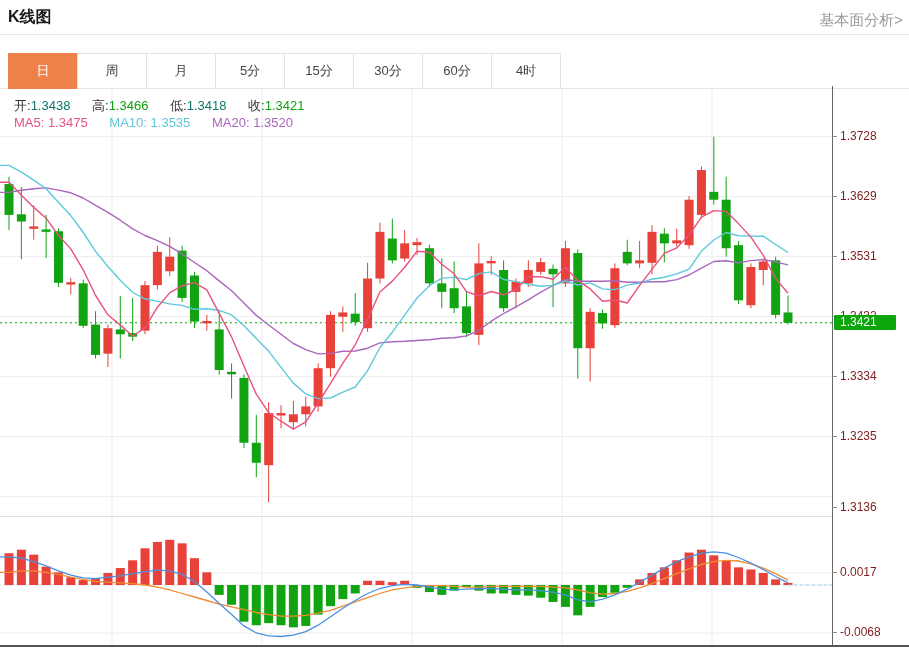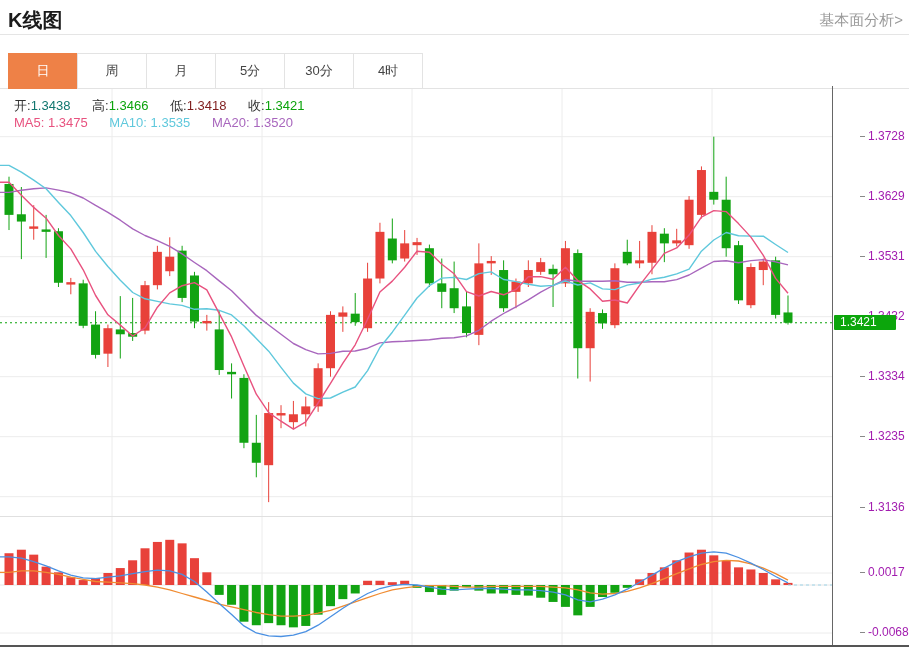--- a/index.html
+++ b/index.html
@@ -1,60 +1,62 @@
 <!DOCTYPE html>
 <html><head>
 <meta charset="utf-8">
 <style>
   * { margin:0; padding:0; box-sizing:border-box; }
   body { font-family:"Liberation Sans", sans-serif; background:#fff; }
   .page { position:relative; width:909px; height:650px; background:#fff; overflow:hidden; }
-  .title { position:absolute; left:8px; top:7px; font-size:20px; font-weight:bold; color:#1a1a1a; }
+  .title { position:absolute; left:8px; top:7px; font-size:16px; font-weight:bold; color:#1a1a1a; }
   .fund-link { position:absolute; right:6px; top:11px; font-size:15px; color:#999; text-decoration:none; cursor:pointer; }
   .hdr-divider { position:absolute; left:0; top:34px; width:909px; height:1px; background:#e5e5e5; }
   .tabline { position:absolute; left:0; top:88px; width:909px; height:1px; background:#e3e3e3; }
   .tabbar { position:absolute; left:8px; top:53px; display:flex; }
   .tab { width:70px; height:36px; line-height:34px; text-align:center; font-size:13px; color:#444;
          background:#fff; border:1px solid #e3e3e3; margin-left:-1px; cursor:pointer; }
   .tab:first-child { margin-left:0; }
   .tab.active { color:#fff; border-color:transparent; }
   .inforow { position:absolute; left:14px; font-size:13px; white-space:nowrap; z-index:5; }
   .inforow .lbl { color:#333; }
   .inforow .item { margin-right:18px; }
   svg.panel { position:absolute; left:0; display:block; }
   .sep-line { position:absolute; left:0; top:516px; width:832px; height:1px; background:#e0e0e0; }
   .axis-vline { position:absolute; left:832px; top:86px; width:1px; height:560px; background:#666; }
   .bottom-line { position:absolute; left:0; top:645px; width:909px; height:2px; background:#555; }
-  .ytick { position:absolute; left:832px; font-size:12px; color:#a21caf; white-space:nowrap;padding-left:28px; }
+  .ytick { position:absolute; left:832px; font-size:12px; color:#7f1d1d; white-space:nowrap; }
   .ytick .tkdash { display:inline-block; width:5px; height:1px; background:#888; vertical-align:middle; margin-right:3px; }
   .price-badge { position:absolute; left:834px; top:316px; width:62px; height:15px; line-height:15px;
                  color:#fff; font-size:12px; padding-left:6px; z-index:6; border-radius:1px; }
 </style>
 </head>
 <body>
 
 <div class="page">
   <div class="title">K线图</div>
   <a class="fund-link">基本面分析&gt;</a>
   <div class="hdr-divider"></div>
 
   <div class="tabline"></div>
   <div class="tabbar">
     <div class="tab active" style="background: rgb(238, 129, 71);">日</div>
     <div class="tab">周</div>
     <div class="tab">月</div>
     <div class="tab">5分</div>
+    <div class="tab">15分</div>
     <div class="tab">30分</div>
+    <div class="tab">60分</div>
     <div class="tab">4时</div>
   </div>
 
   <div class="inforow" style="top:97px;">
     <span class="item"><span class="lbl">开:</span><span style="color: #0f766e;">1.3438</span></span>
     <span class="item"><span class="lbl">高:</span><span style="color: rgb(11, 163, 11);">1.3466</span></span>
-    <span class="item"><span class="lbl">低:</span><span style="color: #7f1d1d;">1.3418</span></span>
+    <span class="item"><span class="lbl">低:</span><span style="color: #0f766e;">1.3418</span></span>
     <span class="item"><span class="lbl">收:</span><span style="color: rgb(11, 163, 11);">1.3421</span></span>
   </div>
   <div class="inforow" style="top:115px;text-align:center;">
     <span class="item" style="color: rgb(232, 82, 127);"><span>MA5:</span> <span>1.3475</span></span>
     <span class="item" style="color: rgb(95, 200, 220);"><span>MA10:</span> <span>1.3535</span></span>
     <span class="item" style="color: rgb(168, 102, 189);"><span>MA20:</span> <span>1.3520</span></span>
   </div>
 
   <svg class="panel" id="main-svg" width="832" height="427" style="top:89px;">
       <g>

